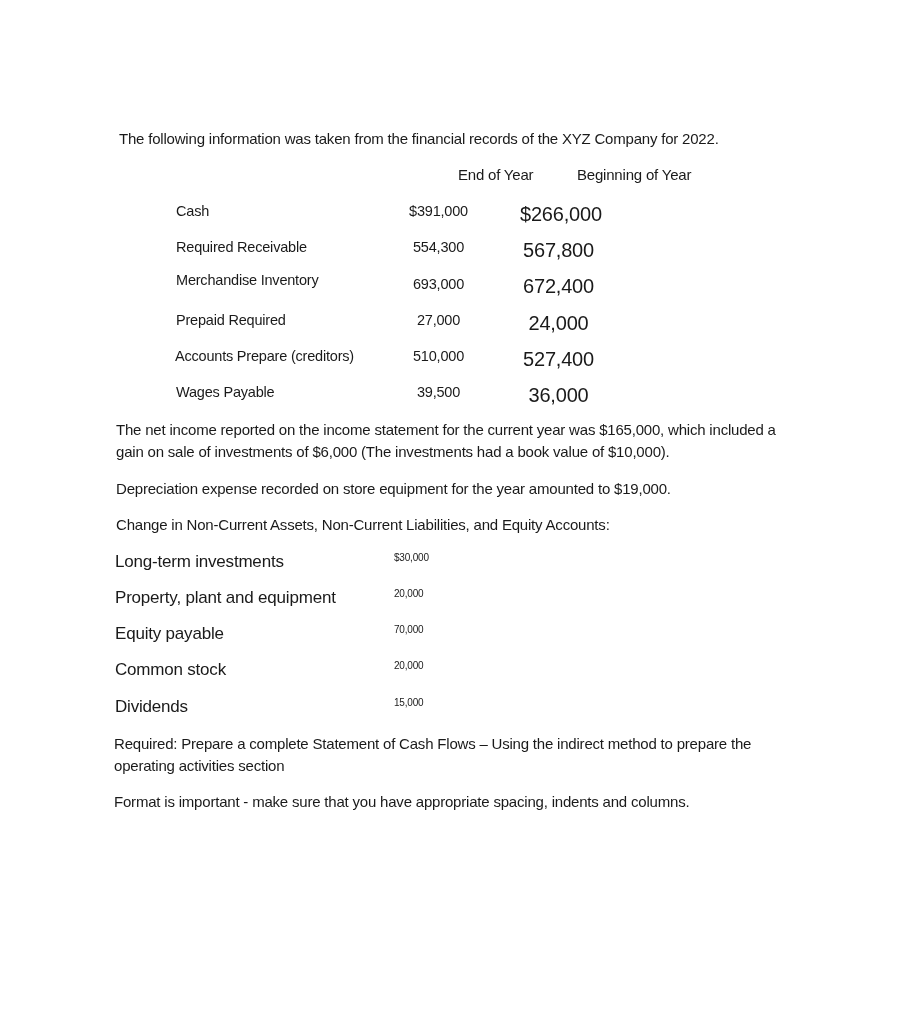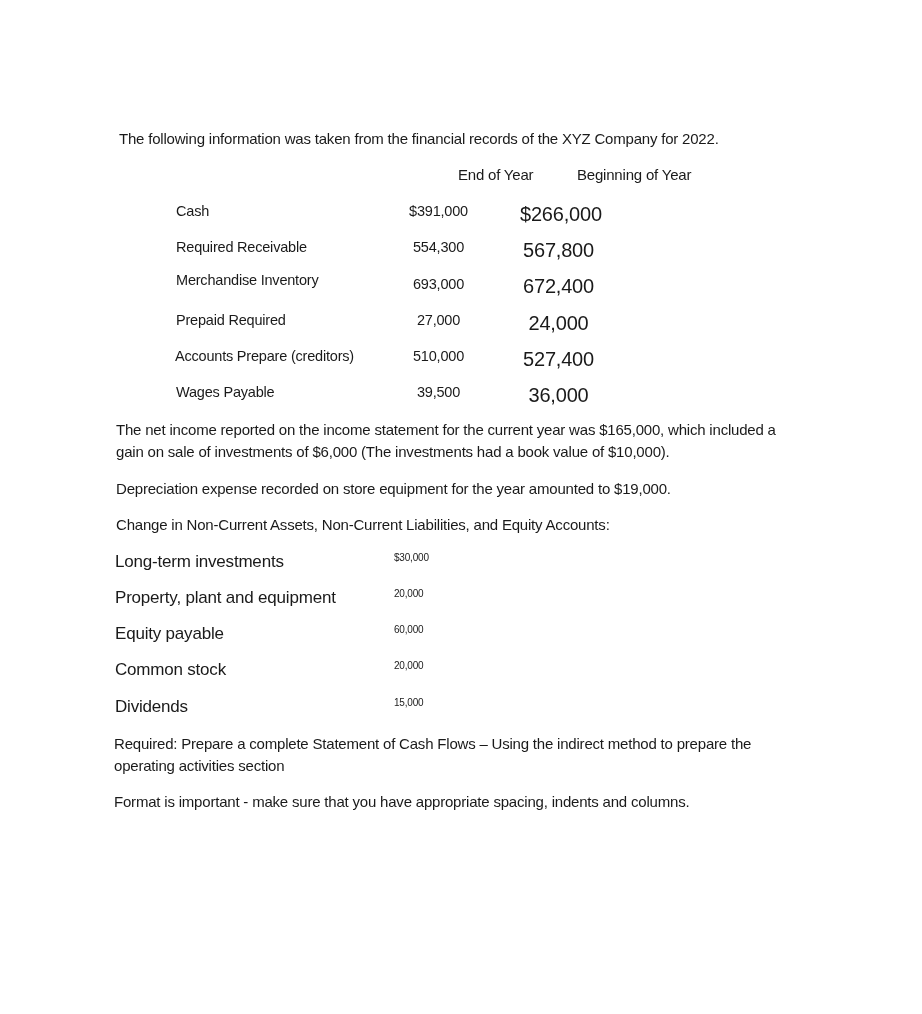--- a/index.html
+++ b/index.html
@@ -86,21 +86,21 @@
     <div>
       <div class="abs chg-label" style="top:552px">Long-term investments</div>
       <div class="abs chg-val" style="top:552px">$30,000</div>
     </div>
     <div>
       <div class="abs chg-label" style="top:588px">Property, plant and equipment</div>
       <div class="abs chg-val" style="top:588px">20,000</div>
     </div>
     <div>
       <div class="abs chg-label" style="top:624px">Equity payable</div>
-      <div class="abs chg-val" style="top:624px">60,000</div>
+      <div class="abs chg-val" style="top:624px">70,000</div>
     </div>
     <div>
       <div class="abs chg-label" style="top:660px">Common stock</div>
       <div class="abs chg-val" style="top:660px">20,000</div>
     </div>
     <div>
       <div class="abs chg-label" style="top:697px">Dividends</div>
       <div class="abs chg-val" style="top:697px">15,000</div>
     </div>
   </div>

